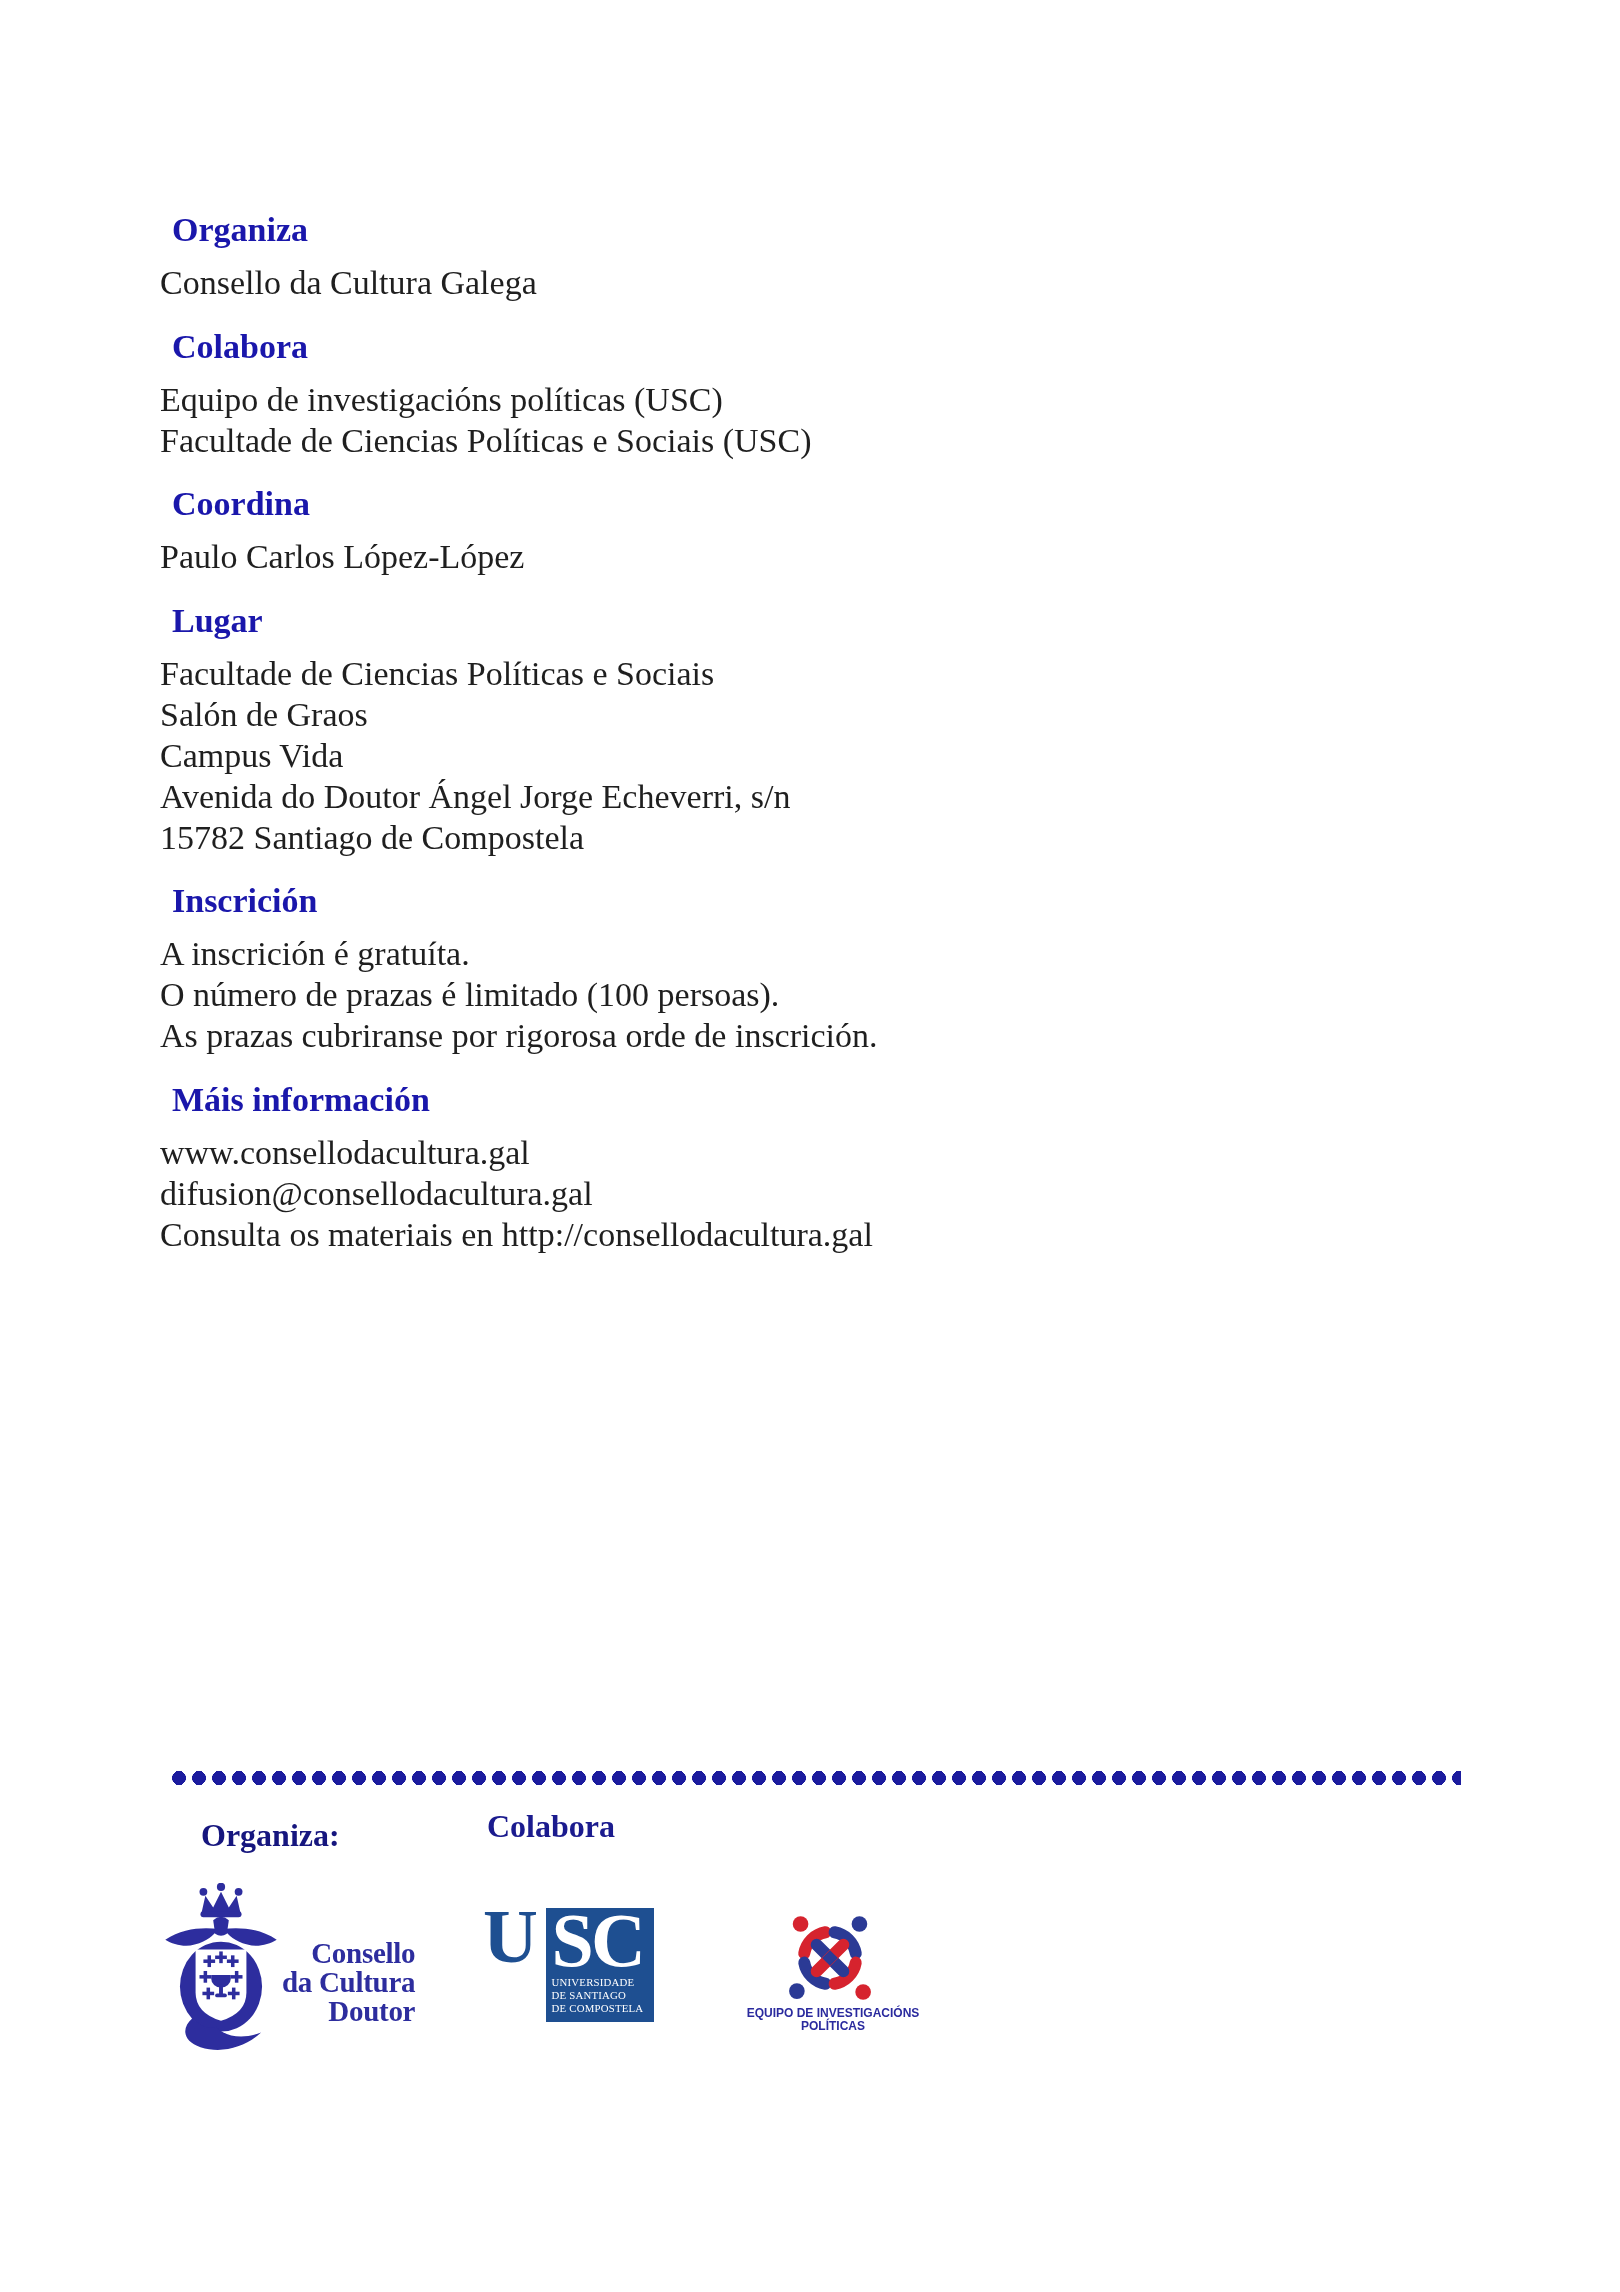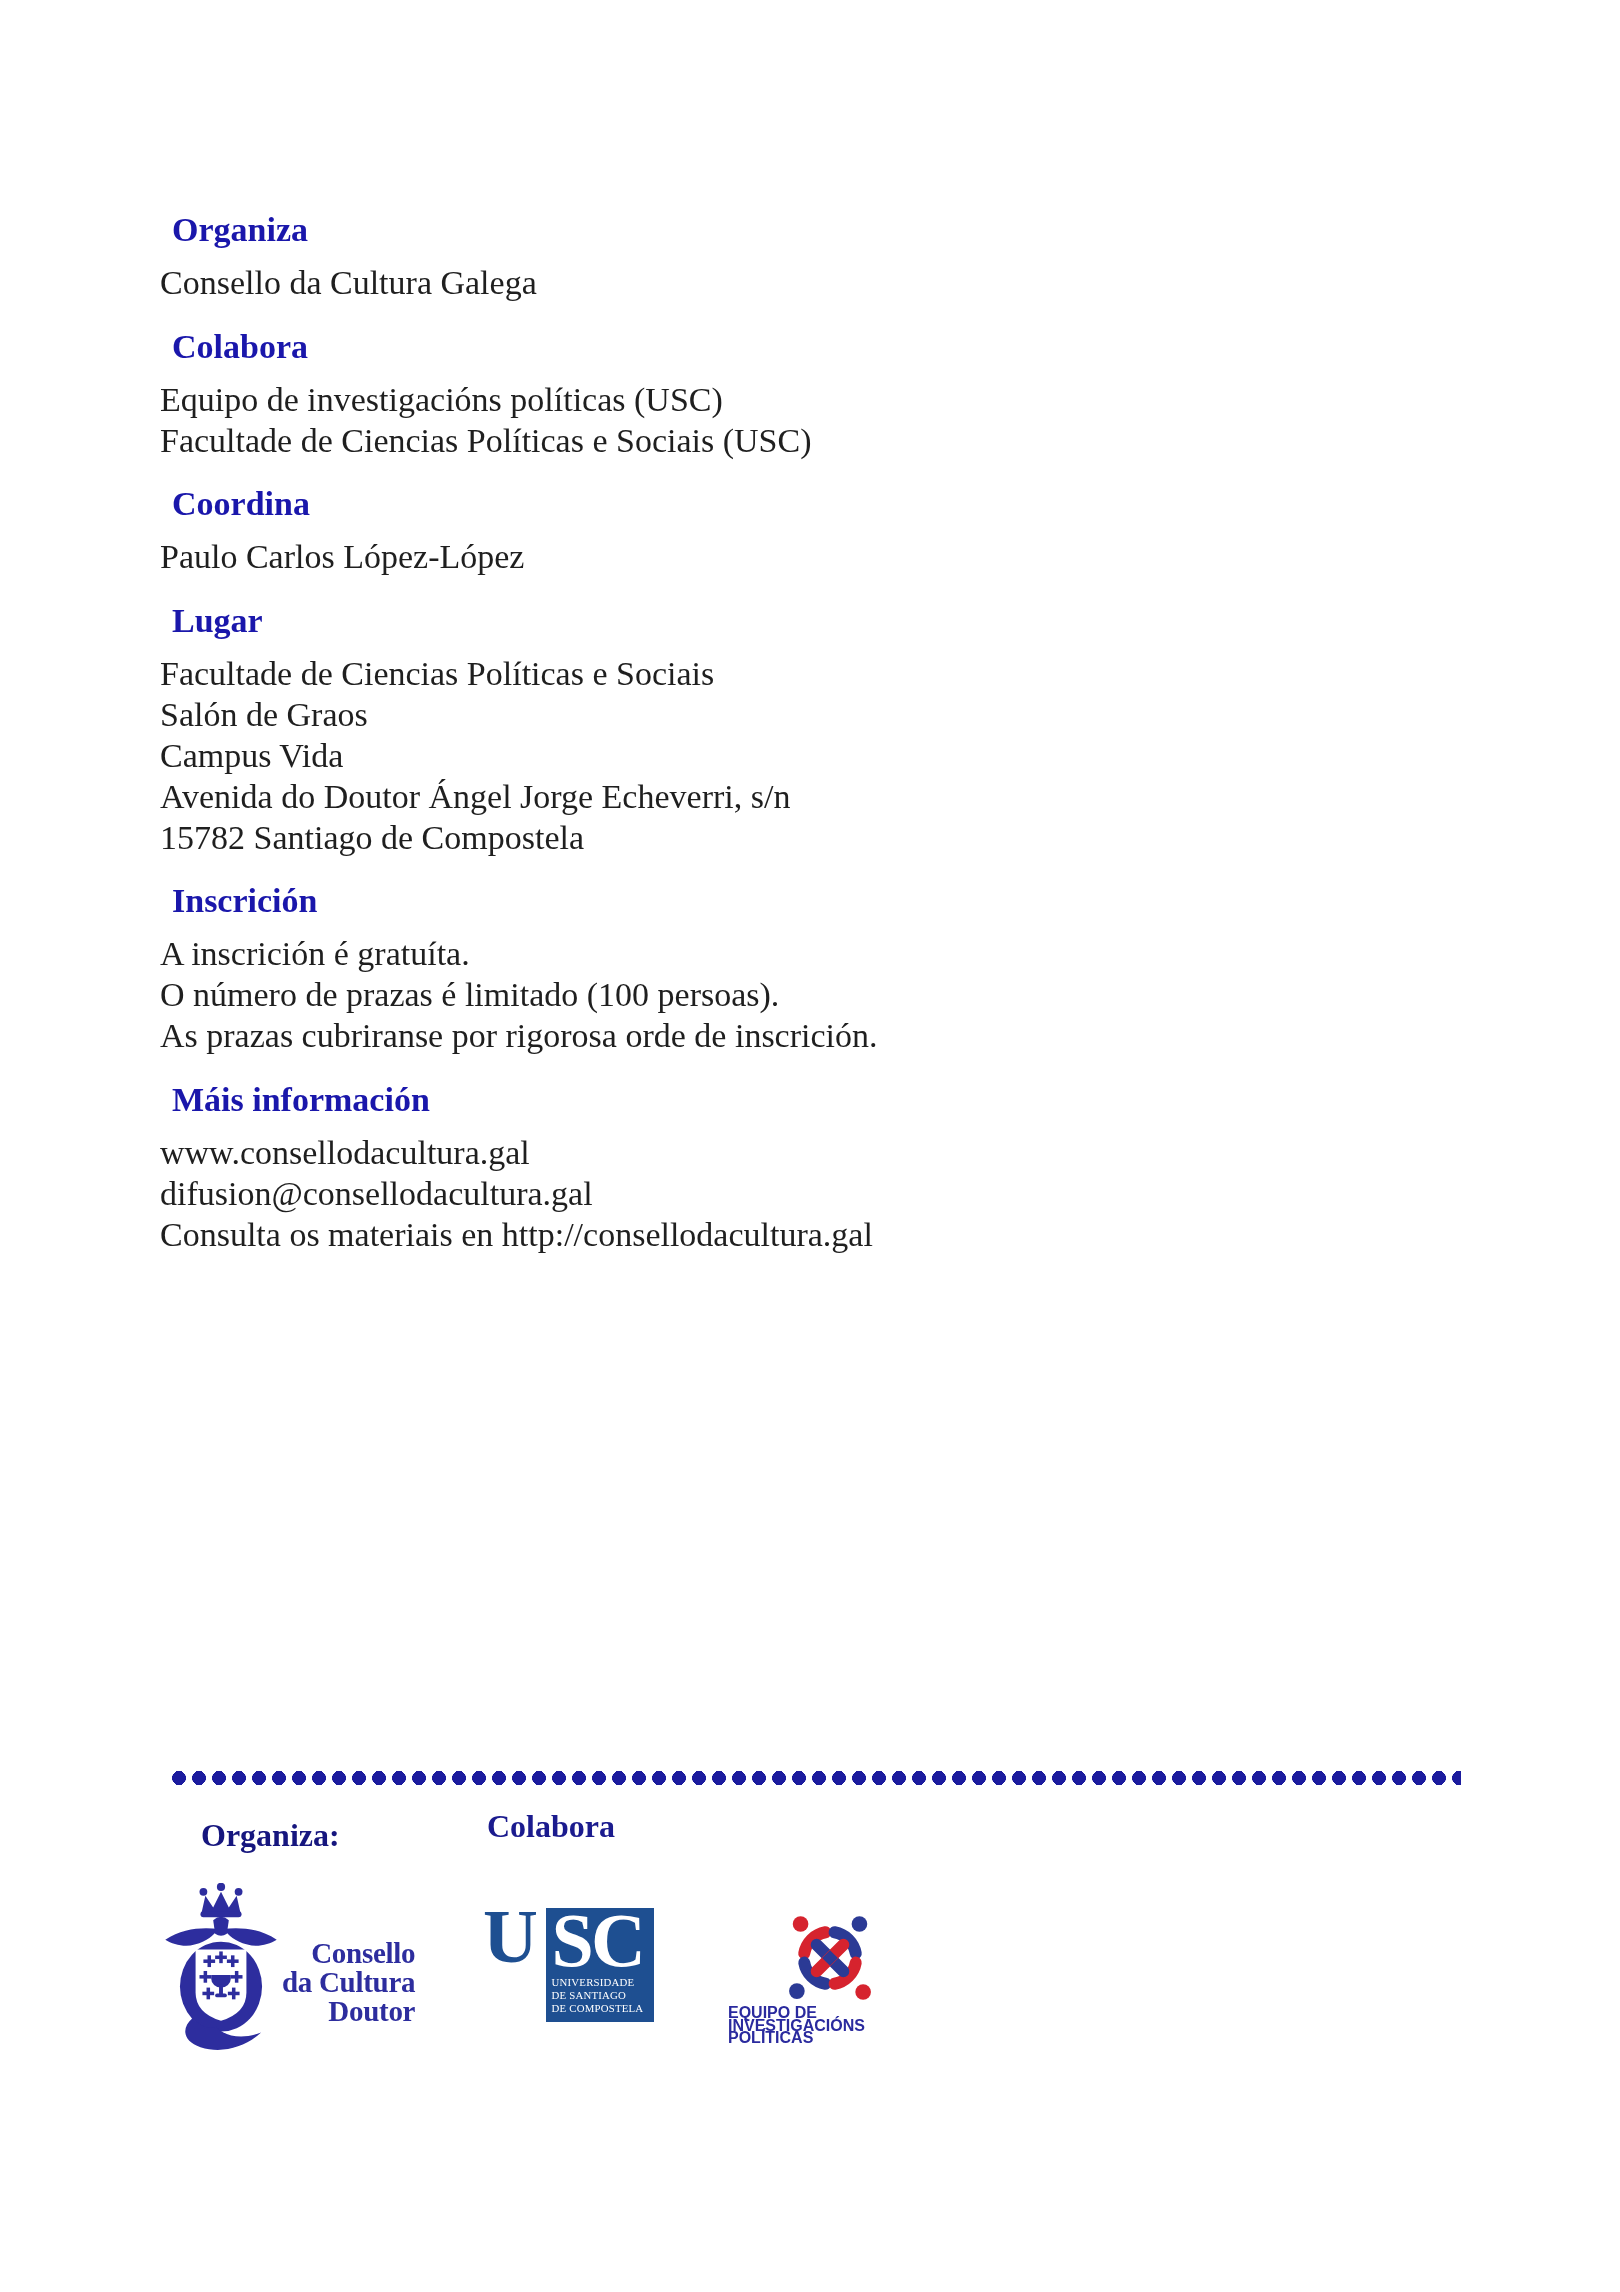--- a/index.html
+++ b/index.html
@@ -51,22 +51,22 @@
     font-size:76px;line-height:57px;font-weight:bold;color:#ffffff;letter-spacing:-2.9px;
   }
   .usc-sub{margin-top:6.9px;}
   .usc-sub div{
     font-size:10.8px;line-height:13.2px;color:#ffffff;letter-spacing:0.2px;
     font-family:"Liberation Serif",serif;
   }
   
   .eip-knot{position:absolute;left:784px;top:1912px;}
   .eip-caption{
-    position:absolute;left:728px;top:2007px;width:210px;text-align:left;
-    font-family:"Liberation Sans",sans-serif;font-size:16px;line-height:12.7px;
+    position:absolute;left:728px;top:2007px;width:210px;text-align:center;
+    font-family:"Liberation Sans",sans-serif;font-size:12px;line-height:12.7px;
     font-weight:bold;color:#2a2a9e;
   }
 </style>
 </head>
 <body>
 
 <div class="content">
 
   <div class="sec">
     <p class="sec-heading">Organiza</p>

